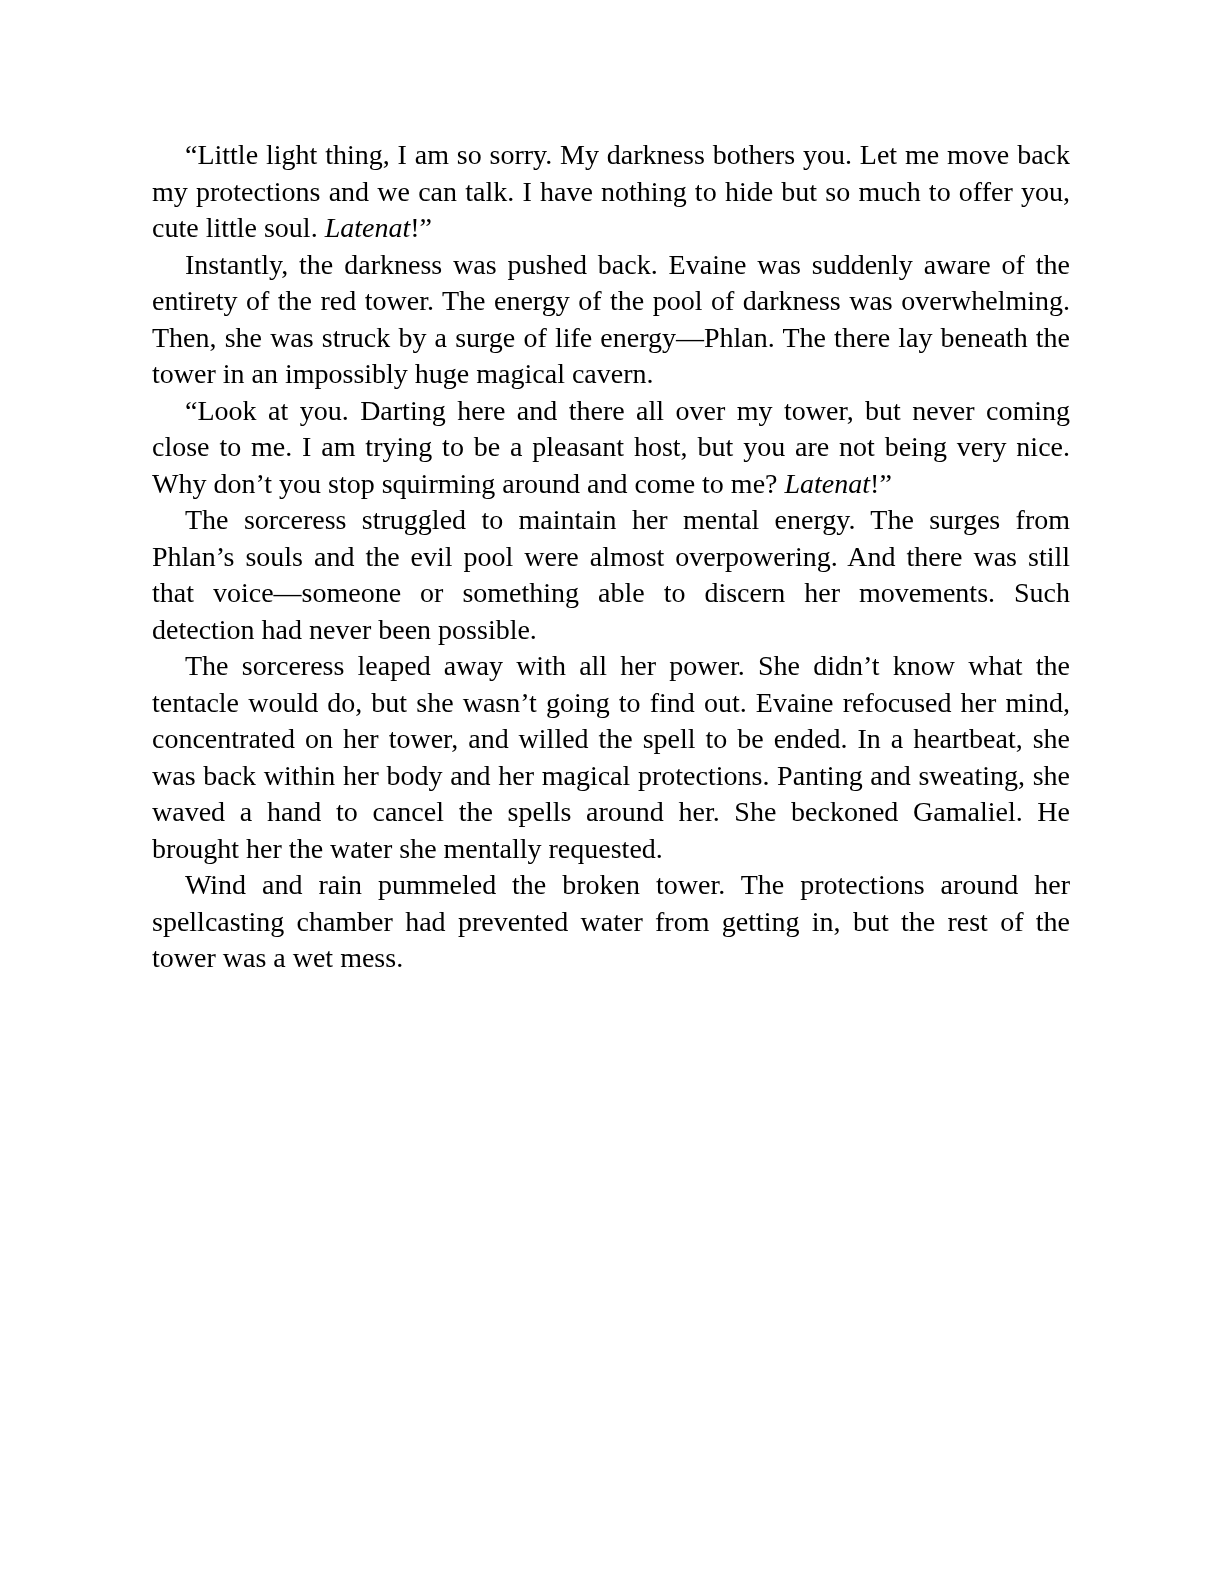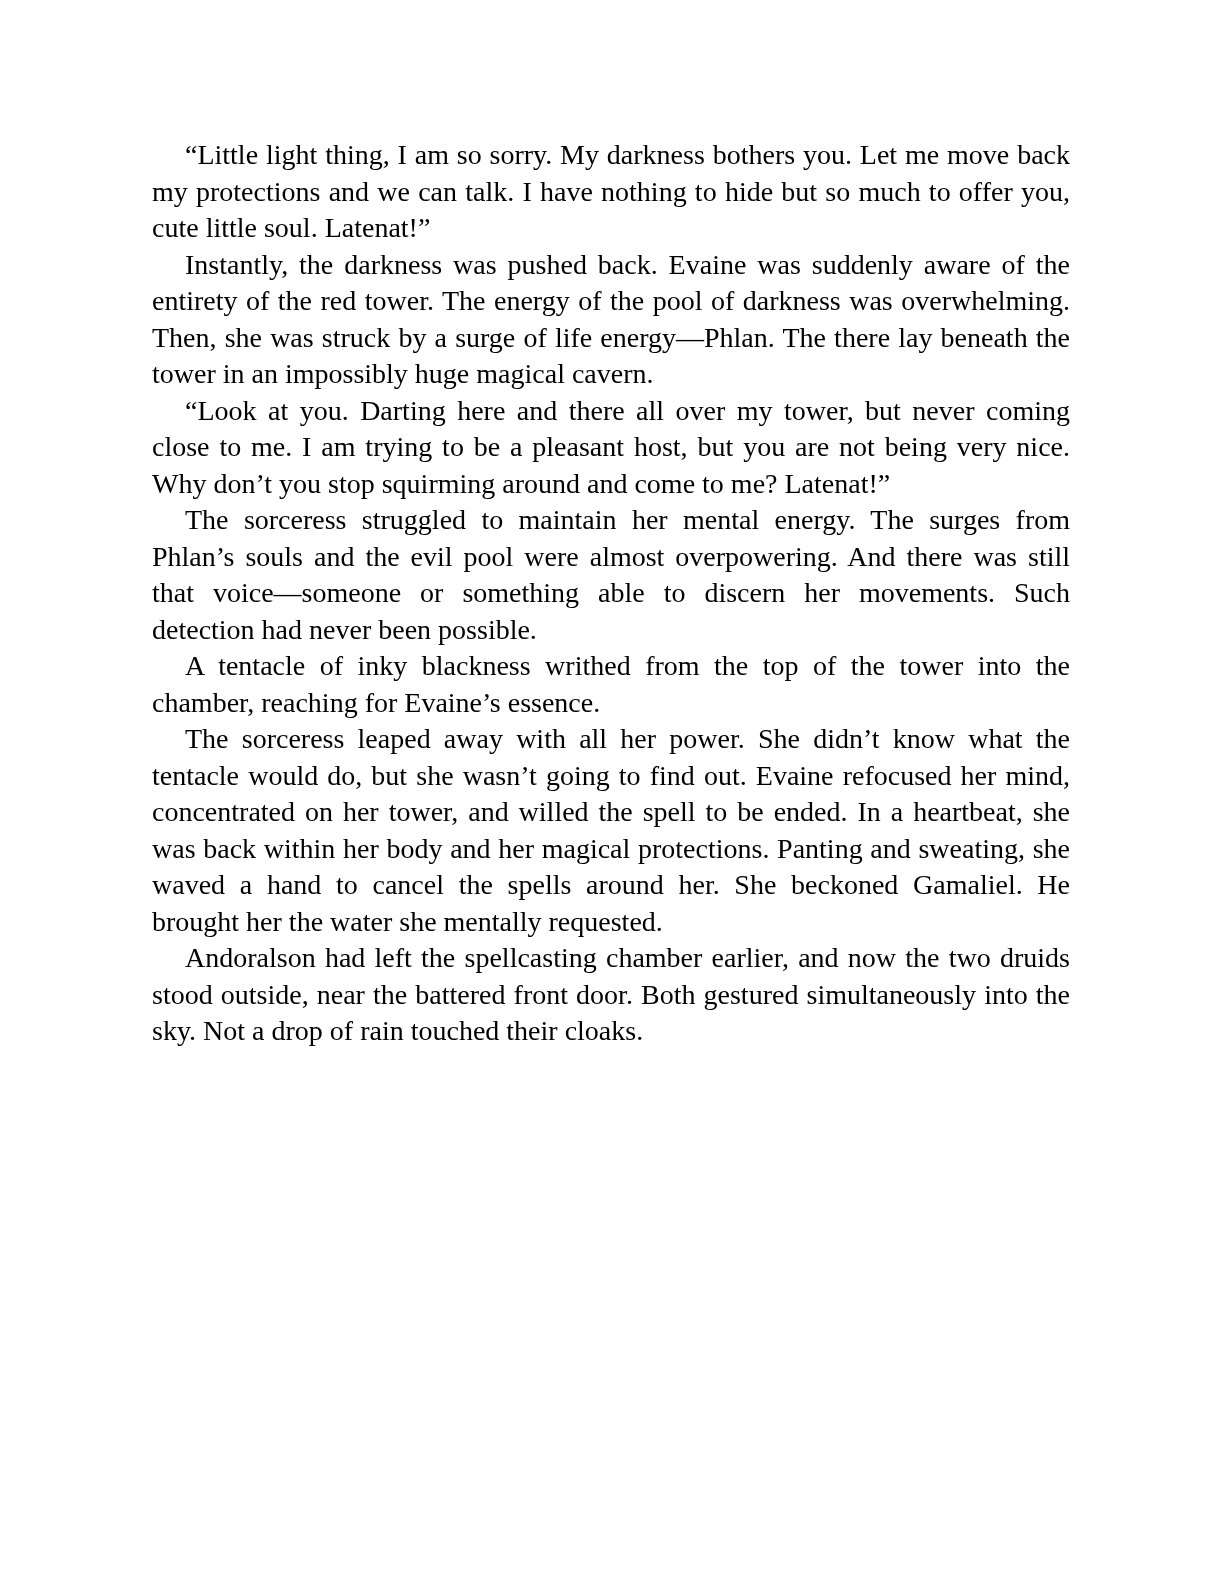--- a/index.html
+++ b/index.html
@@ -27,28 +27,28 @@
     text-justify: inter-word;
     -webkit-hyphens: none;
     hyphens: none;
   }
   .text-block p {
     margin: 0;
     padding: 0;
     text-indent: 33px;
   }
   .seg-italic {
+    font-style: italic;
   }
 </style>
 </head>
 <body>
 
 <div class="page">
   <div class="text-block" id="text-block">
       <p><span>“Little light thing, I am so sorry. My darkness bothers you. Let me move back my protections and we can talk. I have nothing to hide but so much to offer you, cute little soul. </span><span class="seg-italic">Latenat</span><span>!”</span></p>
       <p><span>Instantly, the darkness was pushed back. Evaine was suddenly aware of the entirety of the red tower. The energy of the pool of darkness was overwhelming. Then, she was struck by a surge of life energy—Phlan. The there lay beneath the tower in an impossibly huge magical cavern.</span></p>
       <p><span>“Look at you. Darting here and there all over my tower, but never coming close to me. I am trying to be a pleasant host, but you are not being very nice. Why don’t you stop squirming around and come to me? </span><span class="seg-italic">Latenat</span><span>!”</span></p>
       <p><span>The sorceress struggled to maintain her mental energy. The surges from Phlan’s souls and the evil pool were almost overpowering. And there was still that voice—someone or something able to discern her movements. Such detection had never been possible.</span></p>
-      <p><span>A tentacle of inky blackness writhed from the top of the tower into the chamber, reaching for Evaine’s essence.</span></p>
       <p><span>The sorceress leaped away with all her power. She didn’t know what the tentacle would do, but she wasn’t going to find out. Evaine refocused her mind, concentrated on her tower, and willed the spell to be ended. In a heartbeat, she was back within her body and her magical protections. Panting and sweating, she waved a hand to cancel the spells around her. She beckoned Gamaliel. He brought her the water she mentally requested.</span></p>
-      <p><span>Andoralson had left the spellcasting chamber earlier, and now the two druids stood outside, near the battered front door. Both gestured simultaneously into the sky. Not a drop of rain touched their cloaks.</span></p>
+      <p><span>Wind and rain pummeled the broken tower. The protections around her spellcasting chamber had prevented water from getting in, but the rest of the tower was a wet mess.</span></p>
     </div>
 </div>
 
 </body></html>

